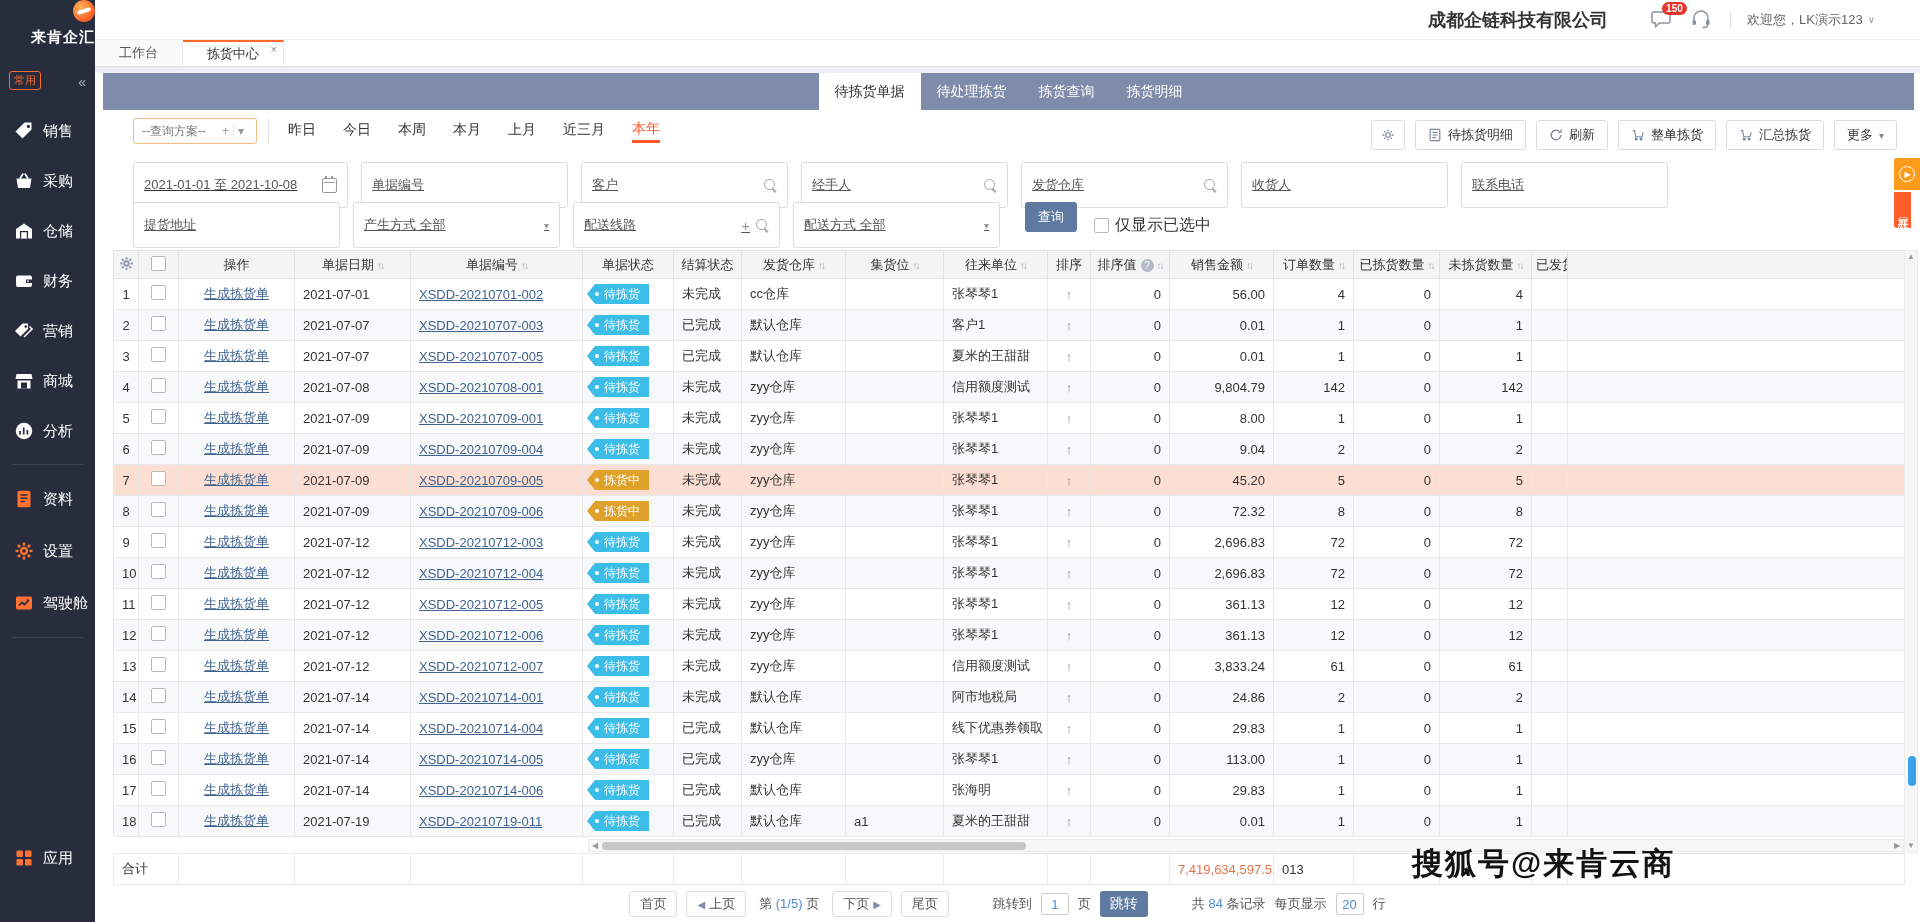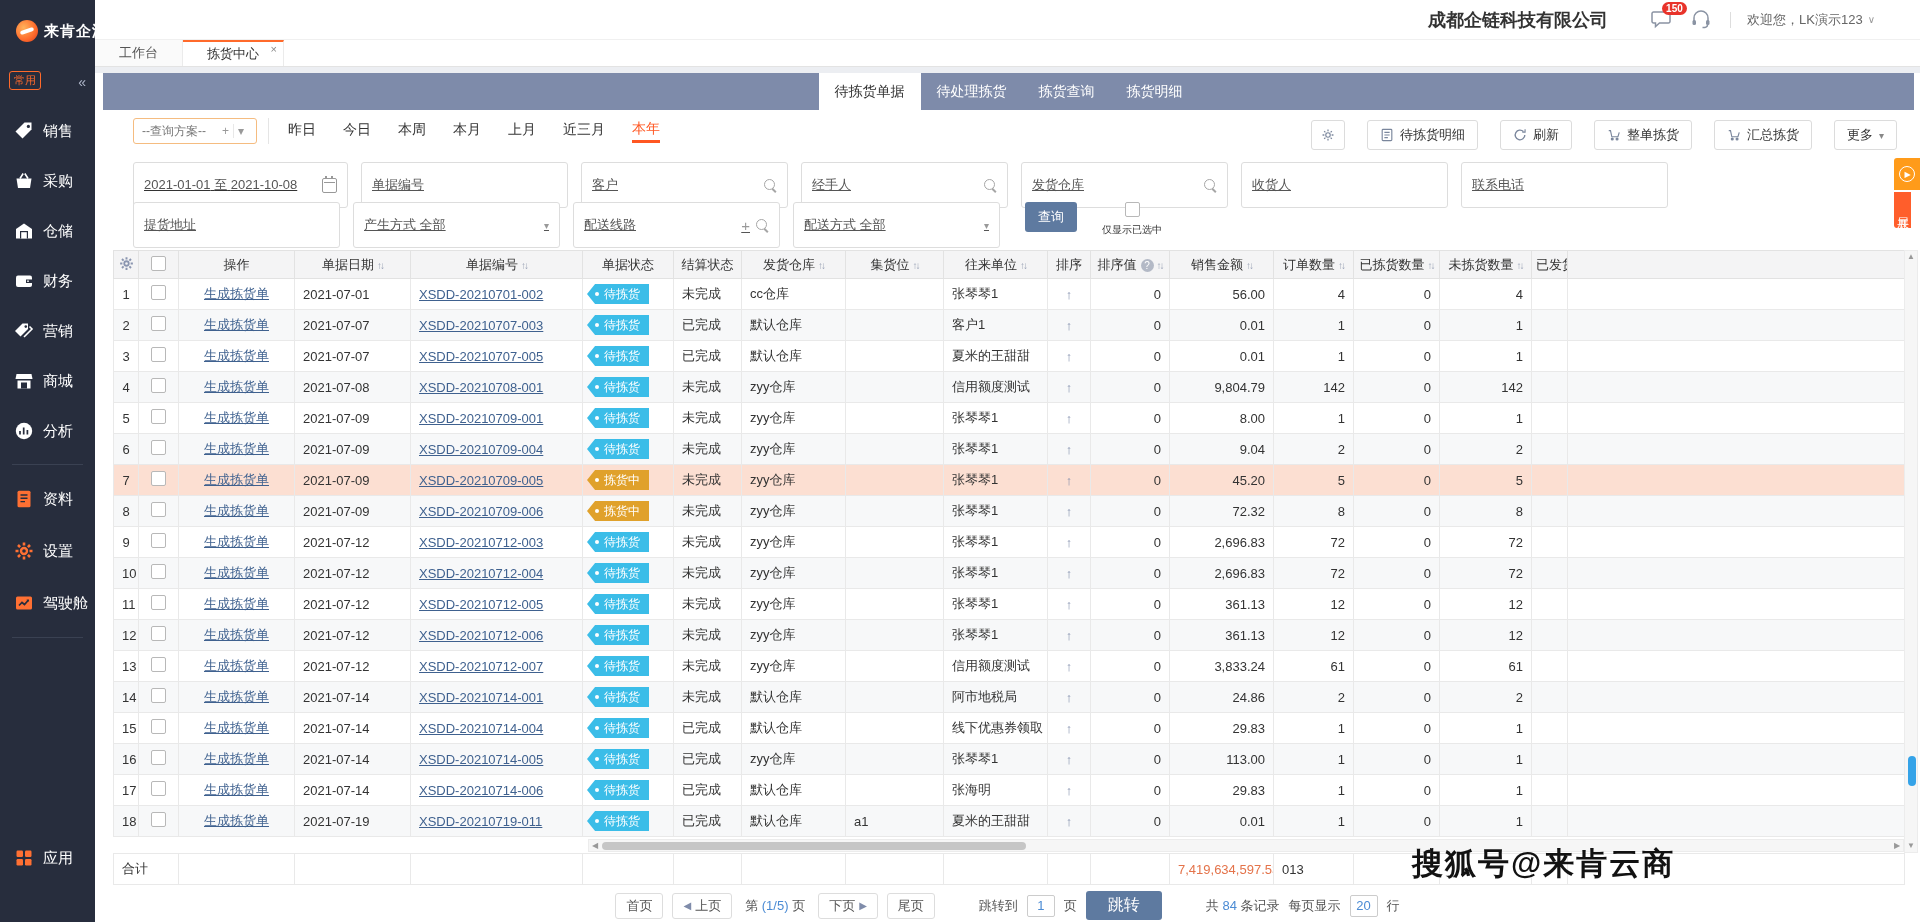--- a/index.html
+++ b/index.html
@@ -2,21 +2,21 @@
 <html><head>
 <meta charset="utf-8">
 <style>
   * { margin:0; padding:0; box-sizing:border-box; }
   html,body { width:1920px; height:922px; }
   body { position:relative; overflow:hidden; background:#fff; color:#333;
          font-family:"Liberation Sans","DejaVu Sans",sans-serif; font-size:13px; }
 
   
   #sidebar { position:absolute; left:0; top:0; width:95px; height:922px; background:#272d3d; z-index:30; }
-  .logo { height:62px; display:flex; align-items:center; padding-left:16px; gap:6px; }
+  .logo { height:62px; display:flex; align-items:flex-end; padding-left:16px; gap:6px;flex-direction:column; }
   .logo-mark { width:22px; height:22px; border-radius:50%; flex:0 0 22px;
     background:radial-gradient(circle at 35% 35%, #ffb35c, #ff6a2b 60%, #d93b1e); position:relative; }
   .logo-mark::after { content:""; position:absolute; left:4px; top:9px; width:14px; height:4px;
     background:#fff; border-radius:3px; transform:rotate(-18deg); }
   .logo-text { color:#fff; font-size:15px; font-weight:bold; letter-spacing:1px; white-space:nowrap; }
   .quick-row { height:28px; display:flex; align-items:flex-end; justify-content:space-between; padding:0 9px; }
   .quick-tag { border:1px solid #ff6a2b; color:#ff6a2b; font-size:11px; padding:1px 4px; border-radius:3px; }
   .collapse { color:#aeb6c9; font-size:14px; cursor:pointer; }
   .side-menu { padding-top:16px;text-align:right; }
   .side-item { display:flex; align-items:center; gap:9px; height:50px; padding-left:14px;
@@ -64,21 +64,21 @@
     padding:0 8px; color:#777; font-size:12px; background:#fff; cursor:pointer; }
   #plan-select .grow { flex:1; }
   #plan-select .mini { color:#999; font-size:12px; padding:0 4px; }
   #plan-select .vdiv { width:1px; height:14px; background:#e8e8e8; }
   #qdiv { position:absolute; left:268px; top:118px; width:1px; height:26px; background:#e5e5e5; }
   #quick-dates { position:absolute; left:288px; top:118px; height:26px; display:flex; gap:27px;
     align-items:center; font-size:14px; color:#333; }
   .qdate { cursor:pointer; padding-bottom:2px; }
   .qdate.active { color:#ff5722; border-bottom:3px solid #ff5722; }
 
-  #toolbar { position:absolute; right:23px; top:120px; display:flex; gap:22px; height:30px; }
+  #toolbar { position:absolute; right:23px; top:120px; display:flex; gap:10px; height:30px; }
   .tbtn { display:flex; align-items:center; gap:6px; height:30px; padding:0 12px; background:#fff;
     border:1px solid #dcdcdc; border-radius:3px; font-size:13px; color:#333; cursor:pointer; }
   .tbtn.icon-only { width:34px; justify-content:center; padding:0; }
   .tbtn .bicon { color:#7a869c; display:inline-flex; }
   .tbtn .bicon svg { width:14px; height:14px; }
   .tbtn .caret { color:#888; font-size:10px; }
 
   
   .frow { position:absolute; left:133px; display:flex; gap:13px; }
   #frow1 { top:162px; } #frow2 { top:202px; }
@@ -93,21 +93,21 @@
     border:1.5px solid #a6a6a6; border-radius:50%; }
   .mag::after { content:""; position:absolute; left:9px; top:9px; width:5px; height:1.5px;
     background:#a6a6a6; transform:rotate(45deg); transform-origin:0 0; }
   .cal { width:15px; height:15px; position:relative; flex:0 0 15px; border:1.4px solid #999;
     border-radius:2px; }
   .cal::before { content:""; position:absolute; left:1px; right:1px; top:3px; height:1.4px; background:#999; }
   .cal::after { content:""; position:absolute; left:2px; top:-3px; width:2px; height:3px;
     background:#999; box-shadow:6px 0 #999; }
   #search-btn { width:52px; height:30px; background:#5e7aa0; color:#fff; border:none; border-radius:3px;
     font-size:13px; cursor:pointer; margin-left:12px; }
-  .chk-group { display:flex; align-items:center; gap:6px; margin-left:12px; font-size:10px; color:#333;flex-direction:column; }
+  .chk-group { display:flex; align-items:center; gap:6px; margin-left:4px; font-size:16px; color:#333; }
   .cbx { width:15px; height:15px; border:1px solid #b8b8b8; border-radius:2px; background:#fff;
     display:inline-block; cursor:pointer; }
 
   
   #expand-tab { position:absolute; right:0; top:158px; width:26px; z-index:40; }
   #expand-tab .play { height:32px; background:#ff9b1a; color:#fff; display:flex; align-items:center;
     justify-content:center; font-size:11px; border-radius:3px 0 0 0; cursor:pointer; }
   #expand-tab .play .ring { width:16px; height:16px; border:1.4px solid #fff; border-radius:50%;
     display:flex; align-items:center; justify-content:center; font-size:8px; padding-left:1px; }
   #expand-tab .lbl { margin-top:2px; height:36px; background:#ff5e2b; color:#fff; writing-mode:vertical-rl;
@@ -160,22 +160,22 @@
 
   
   #pagination { position:absolute; left:95px; top:891px; width:1825px; display:flex; align-items:center;
     justify-content:center; gap:9px; font-size:13px; color:#555; }
   .pbtn { border:1px solid #ddd; border-radius:3px; background:#fff; padding:3px 10px; cursor:pointer;
     display:flex; align-items:center; gap:4px; color:#555;justify-content:center; }
   .pbtn .parr { color:#7f8caa; font-size:10px; }
   .pginfo { margin:0 4px; } .pgnum { color:#4b8bd4; }
   .pinput { width:28px; height:22px; border:1px solid #ccc; border-radius:2px; text-align:center;
     color:#4b8bd4; font-size:13px; background:#fff; }
-  #jump-btn { background:#5e7aa0; color:#fff; border:none; border-radius:3px; padding:4px 22px;
-    font-size:16px; cursor:pointer; }
+  #jump-btn { background:#5e7aa0; color:#fff; border:none; border-radius:3px; padding:4px 10px;
+    font-size:14px; cursor:pointer; }
   .pgap { width:26px; }
 
   
   #watermark { position:absolute; left:1412px; top:843px; font-size:31px; font-weight:bold; color:#121212;
     letter-spacing:2px; z-index:60; pointer-events:none; }
 </style>
 </head>
 <body>
 
 <div id="sidebar">

